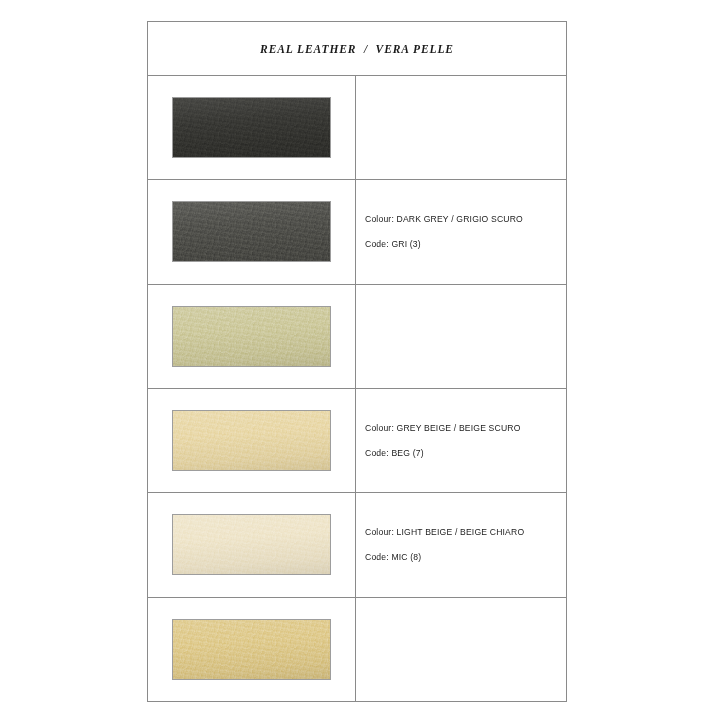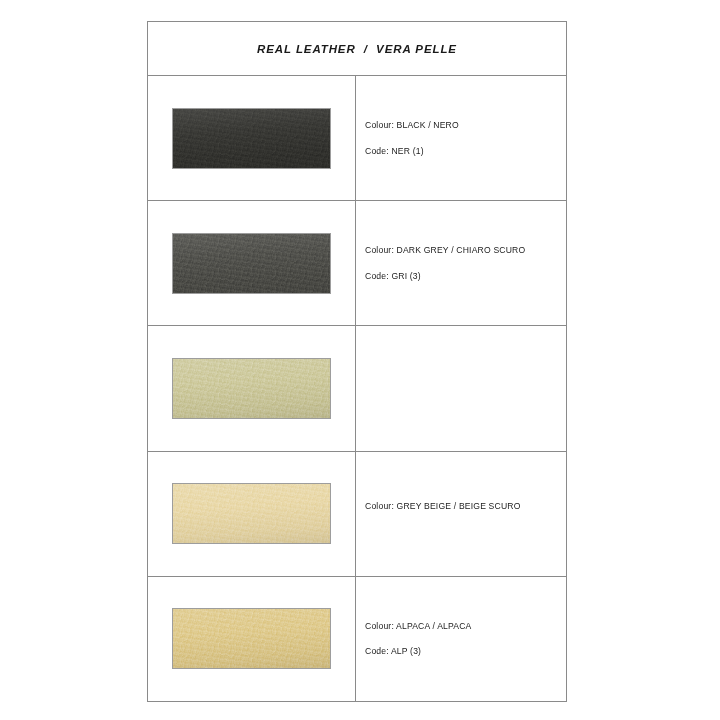--- a/index.html
+++ b/index.html
@@ -46,20 +46,21 @@
     justify-content: center;
   }
 
   .header-title {
     font-size: 11.5px;
     font-weight: bold;
     font-style: italic;
     letter-spacing: 0.9px;
     color: #1a1a1a;
     white-space: pre;
+    font-family: Liberation Serif, serif;
   }
 
   .colour-row {
     flex: 1 1 0;
     display: flex;
     box-sizing: border-box;
     border-bottom: 1px solid #8a8a8a;
     min-height: 0;
   }
   .colour-row:last-child {
@@ -163,35 +164,31 @@
       <div class="header-title">REAL LEATHER  /  VERA PELLE</div>
     </div>
 
     <div class="colour-row">
       <div class="swatch-cell">
         <div class="swatch" style="background-color: rgb(51, 51, 47);">
           <div class="grain"></div>
           <div class="sheen"></div>
         </div>
       </div>
+    </div>
+
+    <div class="colour-row">
+      <div class="swatch-cell">
+        <div class="swatch" style="background-color: rgb(77, 77, 72);">
+          <div class="grain"></div>
+          <div class="sheen"></div>
+        </div>
+      </div>
       <div class="info-cell">
-        <div class="info-line colour-line">Colour: BLACK / NERO</div>
-        <div class="info-line code-line">Code: NER (1)</div>
-      </div>
-    </div>
-
-    <div class="colour-row">
-      <div class="swatch-cell">
-        <div class="swatch" style="background-color: rgb(77, 77, 72);">
-          <div class="grain"></div>
-          <div class="sheen"></div>
-        </div>
-      </div>
-      <div class="info-cell">
-        <div class="info-line colour-line">Colour: DARK GREY / CHIARO SCURO</div>
+        <div class="info-line colour-line">Colour: DARK GREY / GRIGIO SCURO</div>
         <div class="info-line code-line">Code: GRI (3)</div>
       </div>
     </div>
 
     <div class="colour-row">
       <div class="swatch-cell">
         <div class="swatch" style="background-color: rgb(205, 201, 156);">
           <div class="grain"></div>
           <div class="sheen"></div>
         </div>
@@ -200,31 +197,40 @@
 
     <div class="colour-row">
       <div class="swatch-cell">
         <div class="swatch" style="background-color: rgb(233, 216, 168);">
           <div class="grain"></div>
           <div class="sheen"></div>
         </div>
       </div>
       <div class="info-cell">
         <div class="info-line colour-line">Colour: GREY BEIGE / BEIGE SCURO</div>
-      </div>
-    </div>
-
+        <div class="info-line code-line">Code: BEG (7)</div>
+      </div>
+    </div>
+
+    <div class="colour-row">
+      <div class="swatch-cell">
+        <div class="swatch" style="background-color: rgb(239, 229, 202);">
+          <div class="grain"></div>
+          <div class="sheen"></div>
+        </div>
+      </div>
+      <div class="info-cell">
+        <div class="info-line colour-line">Colour: LIGHT BEIGE / BEIGE CHIARO</div>
+        <div class="info-line code-line">Code: MIC (8)</div>
+      </div>
+    </div>
 
     <div class="colour-row">
       <div class="swatch-cell">
         <div class="swatch" style="background-color: rgb(223, 202, 140);">
           <div class="grain"></div>
           <div class="sheen"></div>
         </div>
-      </div>
-      <div class="info-cell">
-        <div class="info-line colour-line">Colour: ALPACA / ALPACA</div>
-        <div class="info-line code-line">Code: ALP (3)</div>
       </div>
     </div>
 
   </div>
 </div>
 
 </body></html>

